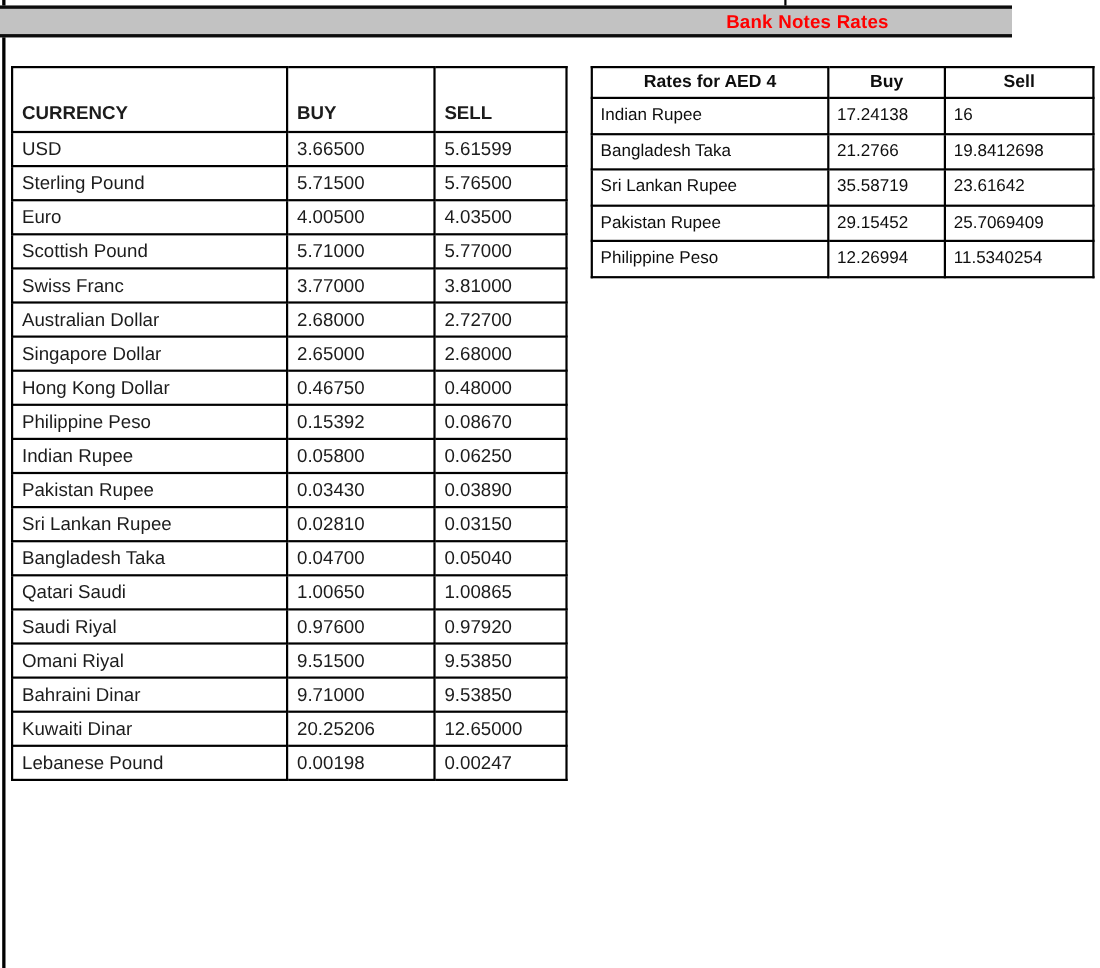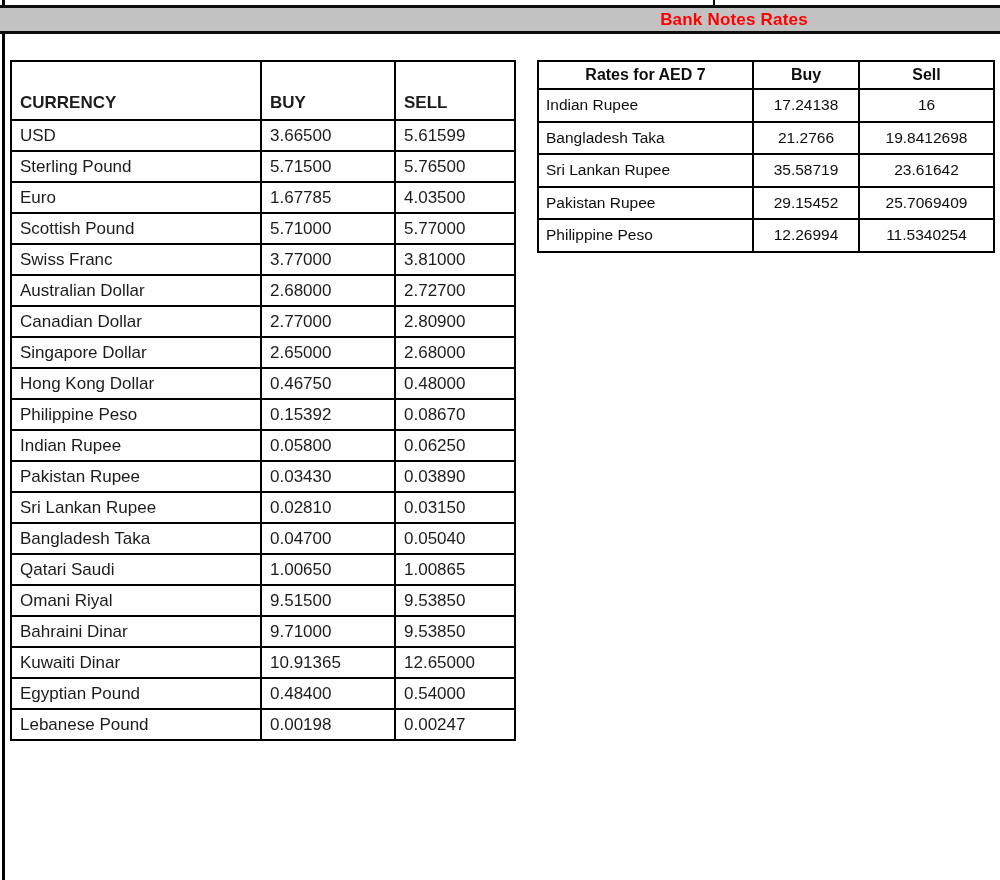--- a/index.html
+++ b/index.html
@@ -11,21 +11,21 @@
     font-family:"Liberation Sans","DejaVu Sans",sans-serif;
     color:#111;
   }
   .page-border-left {
     position:absolute; left:2px; top:0; width:3px; height:880px; background:#000;
   }
   .top-strip-divider {
     position:absolute; left:713px; top:0; width:2px; height:6px; background:#000;
   }
   .banner {
-    position:absolute; left:0; top:5px; width:1000px; height:23px;
+    position:absolute; left:0; top:5px; width:920px; height:23px;
     border-top:3px solid #0d0d0d; border-bottom:3px solid #0d0d0d;
   }
   .banner-title {
     position:absolute; left:475px; top:0; width:518px; height:23px;
     line-height:23px; text-align:center;
     font-weight:bold; font-size:17px;
     letter-spacing:0.2px;
   }
   table.tbl {
     position:absolute;
@@ -44,21 +44,21 @@
     padding:0 0 6px 8px; font-size:17px; font-weight:bold;border-radius:11px;
   }
   #left-table td { height:29px; padding:0 0 0 8px; vertical-align:middle; }
   
   #right-table { left:537px; top:60px; width:456px; font-size:15.5px; color:#0e0e0e; }
   #right-table th {
     height:26px; text-align:center; vertical-align:middle;
     font-size:16px; font-weight:bold; padding:0 4px;
   }
   #right-table td { height:30.5px; padding:0 7px; vertical-align:middle; }
-  #right-table td:nth-child(n+2) { text-align:center; }
+  #right-table td:nth-child(n+2) { text-align:left; }
 </style>
 </head>
 <body>
 
 <div class="page-border-left"></div>
 <div class="top-strip-divider"></div>
 
 <div class="banner" style="background: rgb(194, 194, 194);">
   <div class="banner-title" style="color: rgb(254, 0, 0);">Bank Notes Rates</div>
 </div>
@@ -82,44 +82,39 @@
         <td>3.66500</td>
         <td>5.61599</td>
       </tr>
       <tr>
         <td>Sterling Pound</td>
         <td>5.71500</td>
         <td>5.76500</td>
       </tr>
       <tr>
         <td>Euro</td>
-        <td>1.67785</td>
+        <td>4.00500</td>
         <td>4.03500</td>
       </tr>
       <tr>
         <td>Scottish Pound</td>
         <td>5.71000</td>
         <td>5.77000</td>
       </tr>
       <tr>
         <td>Swiss Franc</td>
         <td>3.77000</td>
         <td>3.81000</td>
       </tr>
       <tr>
         <td>Australian Dollar</td>
         <td>2.68000</td>
         <td>2.72700</td>
       </tr>
       <tr>
-        <td>Canadian Dollar</td>
-        <td>2.77000</td>
-        <td>2.80900</td>
-      </tr>
-      <tr>
         <td>Singapore Dollar</td>
         <td>2.65000</td>
         <td>2.68000</td>
       </tr>
       <tr>
         <td>Hong Kong Dollar</td>
         <td>0.46750</td>
         <td>0.48000</td>
       </tr>
       <tr>
@@ -146,56 +141,56 @@
         <td>Bangladesh Taka</td>
         <td>0.04700</td>
         <td>0.05040</td>
       </tr>
       <tr>
         <td>Qatari Saudi</td>
         <td>1.00650</td>
         <td>1.00865</td>
       </tr>
       <tr>
+        <td>Saudi Riyal</td>
+        <td>0.97600</td>
+        <td>0.97920</td>
+      </tr>
+      <tr>
         <td>Omani Riyal</td>
         <td>9.51500</td>
         <td>9.53850</td>
       </tr>
       <tr>
         <td>Bahraini Dinar</td>
         <td>9.71000</td>
         <td>9.53850</td>
       </tr>
       <tr>
         <td>Kuwaiti Dinar</td>
-        <td>10.91365</td>
+        <td>20.25206</td>
         <td>12.65000</td>
-      </tr>
-      <tr>
-        <td>Egyptian Pound</td>
-        <td>0.48400</td>
-        <td>0.54000</td>
       </tr>
       <tr>
         <td>Lebanese Pound</td>
         <td>0.00198</td>
         <td>0.00247</td>
       </tr>
     </tbody>
 </table>
 
 <table class="tbl" id="right-table">
   <colgroup>
     <col style="width:215px">
       <col style="width:106px">
       <col style="width:135px">
   </colgroup>
   <thead>
     <tr>
-      <th>Rates for AED 7</th>
+      <th>Rates for AED 4</th>
       <th>Buy</th>
       <th>Sell</th>
     </tr>
   </thead>
   <tbody>
       <tr>
         <td>Indian Rupee</td>
         <td>17.24138</td>
         <td>16</td>
       </tr>

